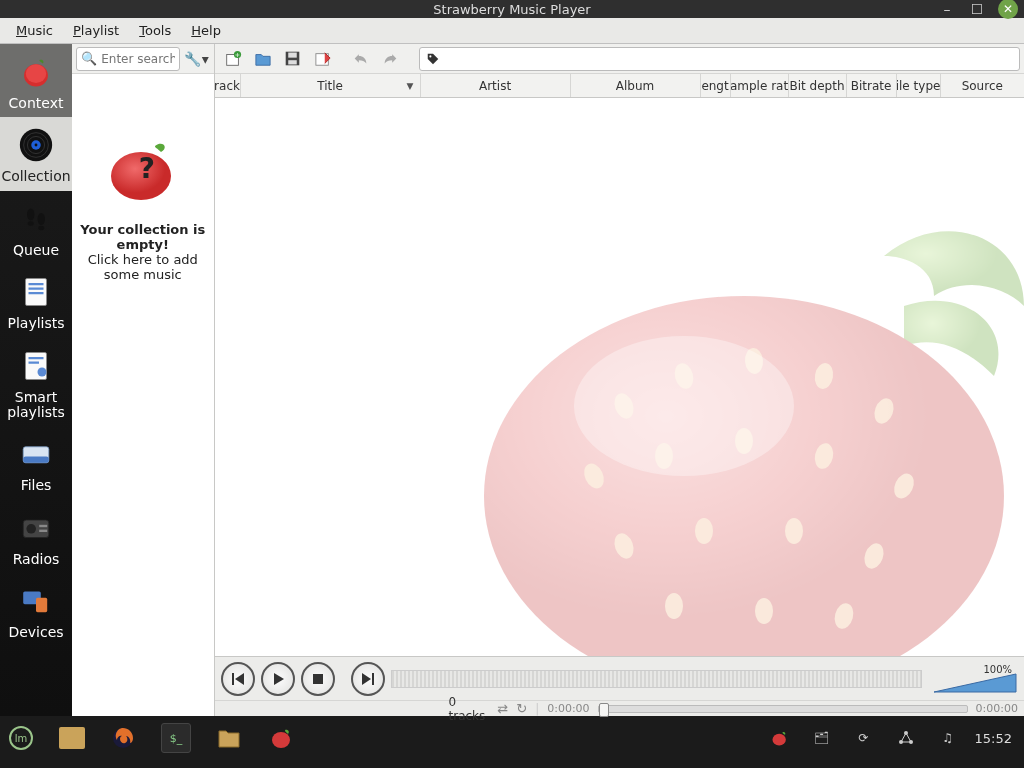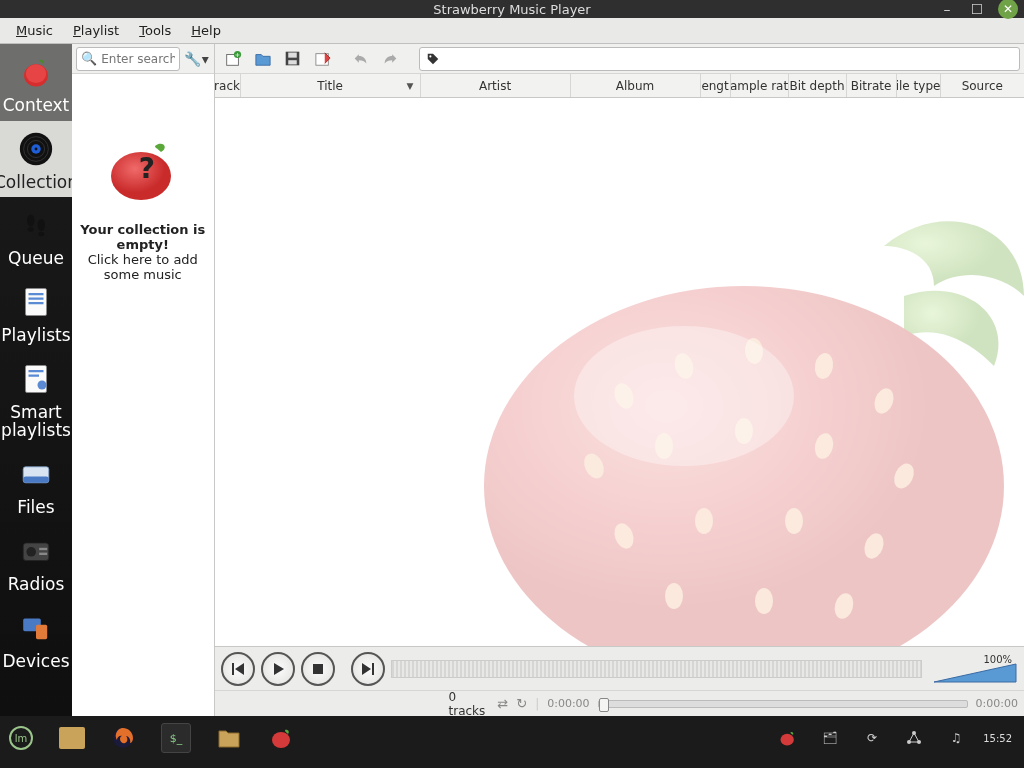--- a/index.html
+++ b/index.html
@@ -14,21 +14,21 @@
 
 
 .menubar { height: 26px; background: #e9e9e7; border-bottom: 1px solid #c0c0c0; display: flex; align-items: center; padding: 0 6px; font-size: 13px; color: #222; }
 .menubar .menu { padding: 3px 10px; cursor: pointer; }
 .menubar .menu u { text-decoration: underline; }
 
 
 .app-body { display: flex; height: 672px; background: #f5f5f4; }
 
 
-.navrail { width: 72px; background: linear-gradient(#1b1b1b,#0f0f0f); display: flex; flex-direction: column; align-items: stretch; color: #fff; font-size: 17px; }
+.navrail { width: 72px; background: linear-gradient(#1b1b1b,#0f0f0f); display: flex; flex-direction: column; align-items: stretch; color: #fff; font-size: 14px; }
 .nav-item { display:flex; flex-direction:column; align-items:center; justify-content:center; padding: 8px 2px 6px; gap:4px; cursor:pointer; text-align:center; line-height:1.1;}
 .nav-item.active { background: #6e6e6c; }
 .nav-item.selected { background: #d9d9d6; color:#222; }
 .nav-icon { width: 40px; height: 40px; display:flex; align-items:center; justify-content:center; }
 
 
 .collection-panel { width: 183px; background: #fff; border-right: 1px solid #c8c8c6; display:flex; flex-direction:column; }
 .coll-toolbar { height: 30px; display:flex; align-items:center; gap:4px; padding:3px 4px; border-bottom:1px solid #d6d6d4; background:#f0f0ee;}
 .search-wrap { flex:1; display:flex; align-items:center; border:1px solid #bbb; border-radius:3px; background:#fff; height:24px; padding:0 4px; gap:4px; color:#555; overflow:hidden;}
 .search-wrap input { border:none; outline:none; font-size:12px; width:100%; color:#888; background:transparent;}
@@ -59,33 +59,33 @@
 
 
 .transport { height:44px; background:#ececea; border-top:1px solid #c8c8c6; display:flex; align-items:center; padding:0 6px; gap:6px;}
 .t-btn { width:34px; height:34px; border:2px solid #555; border-radius:50%; display:flex; align-items:center; justify-content:center; color:#444; cursor:pointer; background:radial-gradient(#fcfcfc,#e0e0de);}
 .t-track { flex:1; height:18px; background:repeating-linear-gradient(90deg,#d6d6d4 0 2px,#e8e8e6 2px 4px); border:1px solid #ccc;}
 .vol { width:90px; height:34px; position:relative; font-size:10px; color:#333;text-align:right;}
 .vol .lbl { position:absolute; top:2px; right:6px;}
 .vol svg { position:absolute; bottom:2px; right:0;}
 
 
-.status { height:26px; background:#ececea; border-top:1px solid #d6d6d4; display:flex; align-items:center; font-size:12px; color:#333;}
+.status { height:16px; background:#ececea; border-top:1px solid #d6d6d4; display:flex; align-items:center; font-size:12px; color:#333;}
 .status .tracks { margin-left:auto; margin-right:0; padding:0 6px;}
 .status-mid { display:flex; align-items:center; gap:8px; padding:0 6px; color:#888;}
 .slider-thin { width:370px; height:8px; background:#ddd; border:1px solid #bbb; border-radius:2px; position:relative;}
 .slider-thin .knob { position:absolute; left:0; top:-3px; width:10px; height:14px; background:#f5f5f4; border:1px solid #888; border-radius:2px;}
 .time { font-size:11px; color:#888;}
 
 
 .taskbar { height:44px; background:#1b1b1b; display:flex; align-items:center; padding:0 6px; gap:23px; color:#ccc; font-size:12px;}
 .tb-item { width:30px; height:30px; display:flex; align-items:center; justify-content:center; cursor:pointer; border-radius:3px;}
 .tb-term { background:#2b2b2b; border:1px solid #444;}
 .tb-right { margin-left:auto; display:flex; align-items:center; gap:12px;}
-.clock { font-size:10px; color:#ddd; margin-right:6px;}
+.clock { font-size:13px; color:#ddd; margin-right:6px;}
 
 
 .berry-sm svg, .berry-lg svg { display:block;}
 </style>
 </head>
 <body>
 
 <div class="titlebar">
   <div class="title">Strawberry Music Player</div>
   <div class="win-controls">

